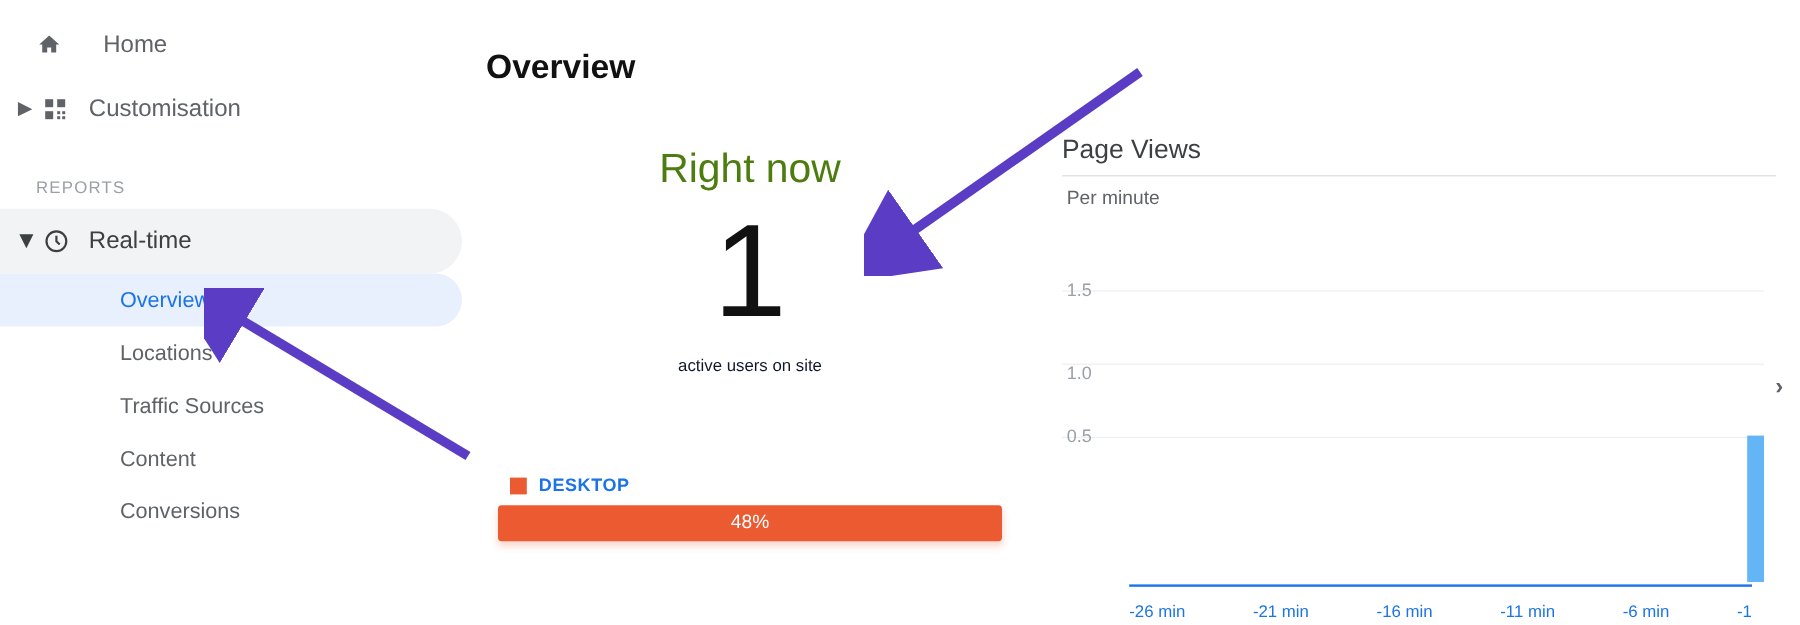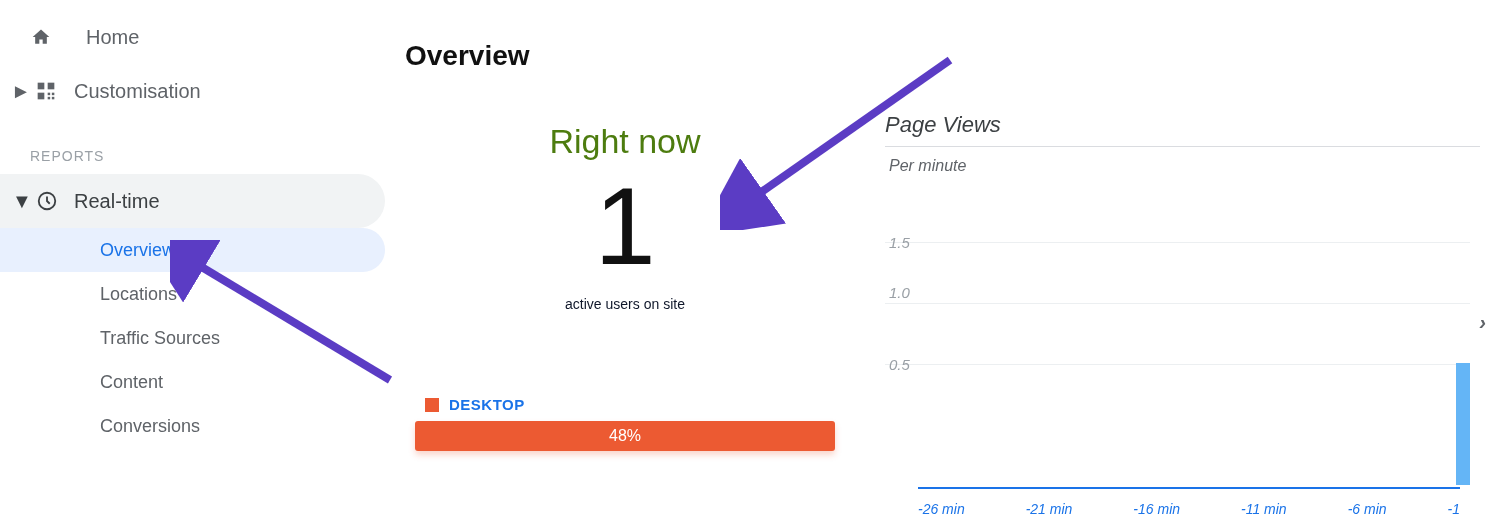--- a/index.html
+++ b/index.html
@@ -141,21 +141,20 @@
     background: #ec5a32;
     border-radius: 3px;
     display:flex; align-items:center; justify-content:center;
     color:#fff; font-size:16px;
     box-shadow: 0 4px 6px rgba(236,90,50,0.25);
   }
   .col-right {
     flex: 1;
     display: flex;
     flex-direction: column;
-    font-style: italic;
   }
   .pv-title {
     font-size: 22px;
     color: #3c4043;
     border-bottom: 1px solid #dadce0;
     padding-bottom: 8px;
     margin-bottom: 0;
   }
   .pv-sub {
     font-size: 16px;
@@ -169,21 +168,21 @@
     min-height: 280px;
     border-left: 0;
   }
   .chart .gridline {
     position: absolute; left:0; right:10px; height:0; border-top:1px solid #eceff1;
   }
   .chart .ylabel {
     position:absolute; left:4px; font-size:15px; color:#9aa0a6; transform: translateY(-50%);
   }
   .chart .xaxis {
-    position:absolute; left:33px; right:20px; bottom:4px; height:30px; display:flex; justify-content:space-between; align-items:flex-end;
+    position:absolute; left:56px; right:20px; bottom:4px; height:30px; display:flex; justify-content:space-between; align-items:flex-end;
     border-top:2px solid #1a73e8;
   }
   .chart .xlabel {
     font-size:14px; color:#1a73e8; padding-top:6px;
   }
   .chart .blue-bar {
     position:absolute; width:14px; background:#64b5f6; bottom:36px;
   }
   .chart .nav-arrow {
     position:absolute; right:-6px; top:130px; font-size:20px; color:#5f6368; font-weight:700;
@@ -276,21 +275,21 @@
       </div>
 
       <div class="col-right">
         <div class="pv-title">Page Views</div>
         <div class="pv-sub">Per minute</div>
         <div class="chart" id="chart">
           <span class="nav-arrow">›</span>
         <div class="gridline" style="top: 183px;"></div>
             <div class="ylabel" style="top: 183px;">0.5</div>
             <div class="gridline" style="top: 122px;"></div>
-            <div class="ylabel" style="top: 111px;">1.0</div>
+            <div class="ylabel" style="top: 130px;">1.0</div>
             <div class="gridline" style="top: 61px;"></div>
             <div class="ylabel" style="top: 61px;">1.5</div>
             <div class="xaxis">
               <div class="xlabel">-26 min</div>
               <div class="xlabel">-21 min</div>
               <div class="xlabel">-16 min</div>
               <div class="xlabel">-11 min</div>
               <div class="xlabel">-6 min</div>
               <div class="xlabel">-1</div>
             </div>

